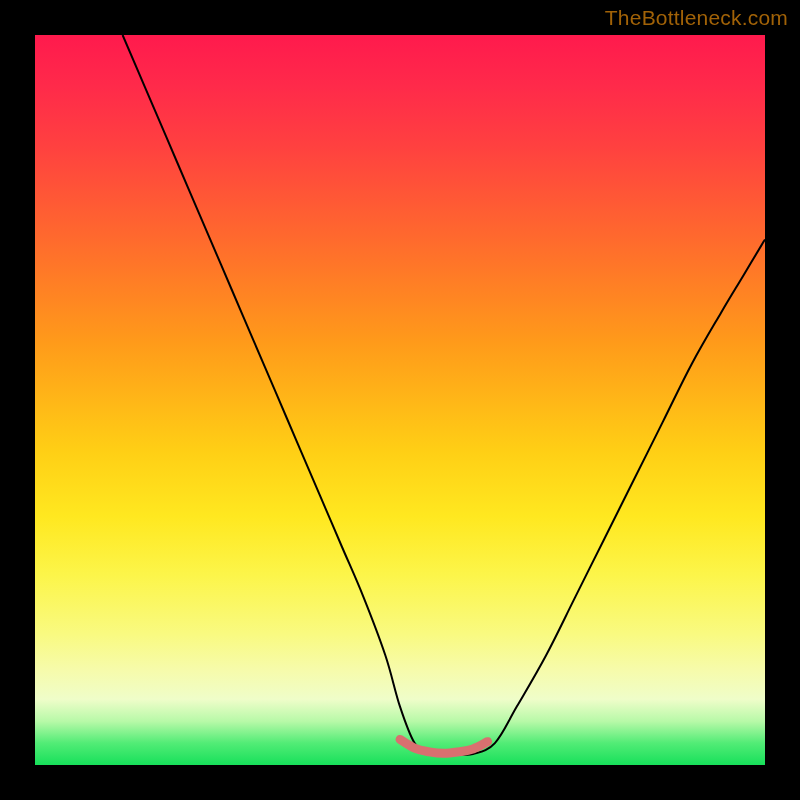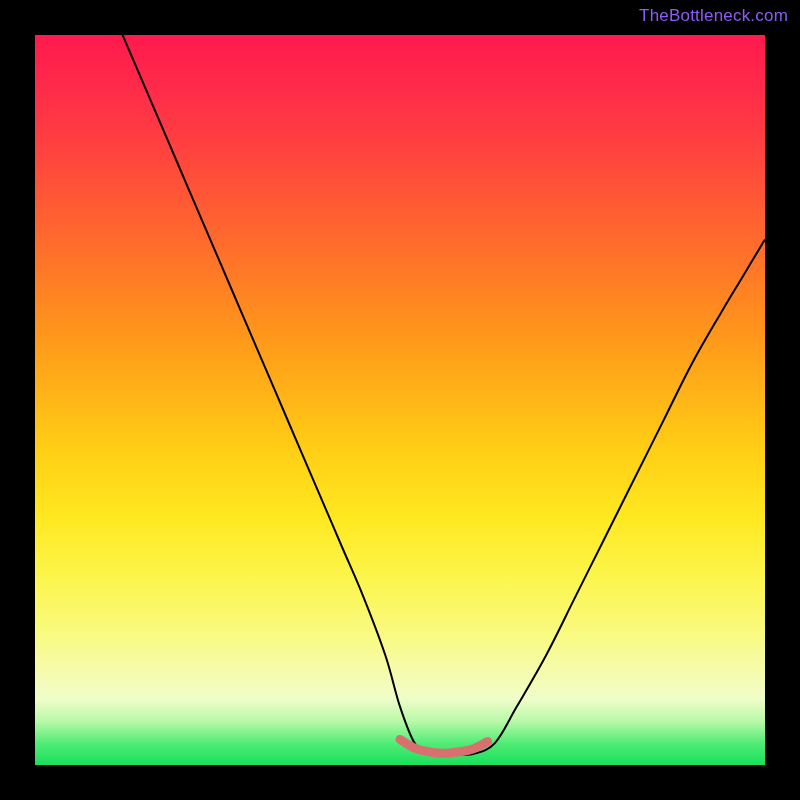--- a/index.html
+++ b/index.html
@@ -43,22 +43,22 @@
       #effdc9 91%,
       #b8f9a8 94%,
       #52ec76 97%,
       #17e05a 100%
     );
   }
   .watermark {
     position: absolute;
     top: 6px;
     right: 12px;
-    color: #8b5cf6;
-    font-size: 17px;
+    color: #a16207;
+    font-size: 21px;
     font-weight: 500;
     letter-spacing: 0.2px;
     user-select: none;
   }
   svg.curve-layer {
     position: absolute;
     inset: 0;
     width: 730px;
     height: 730px;
   }

